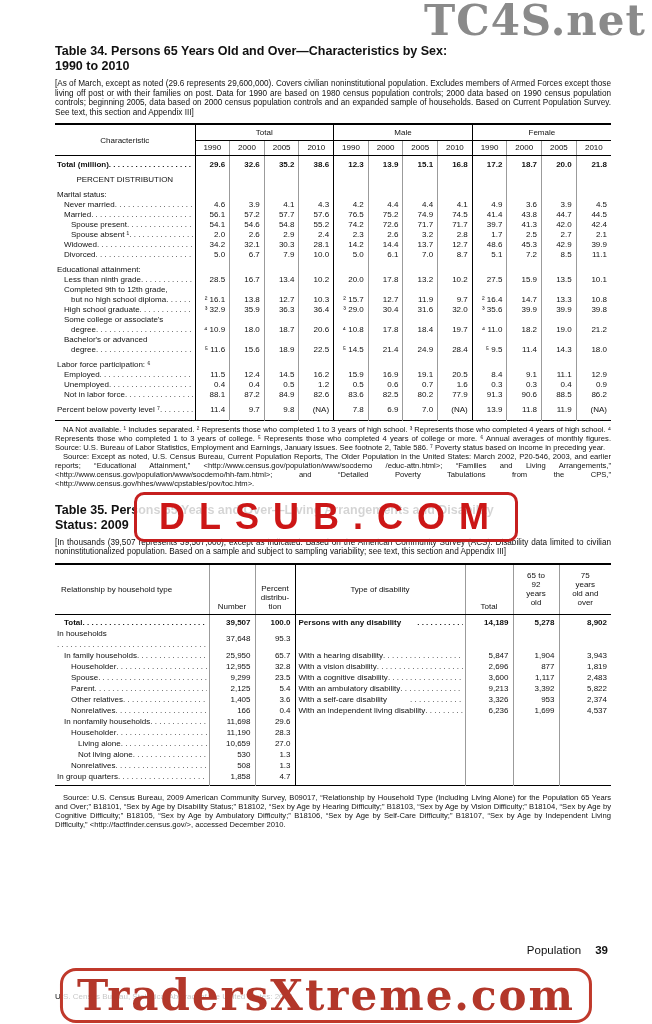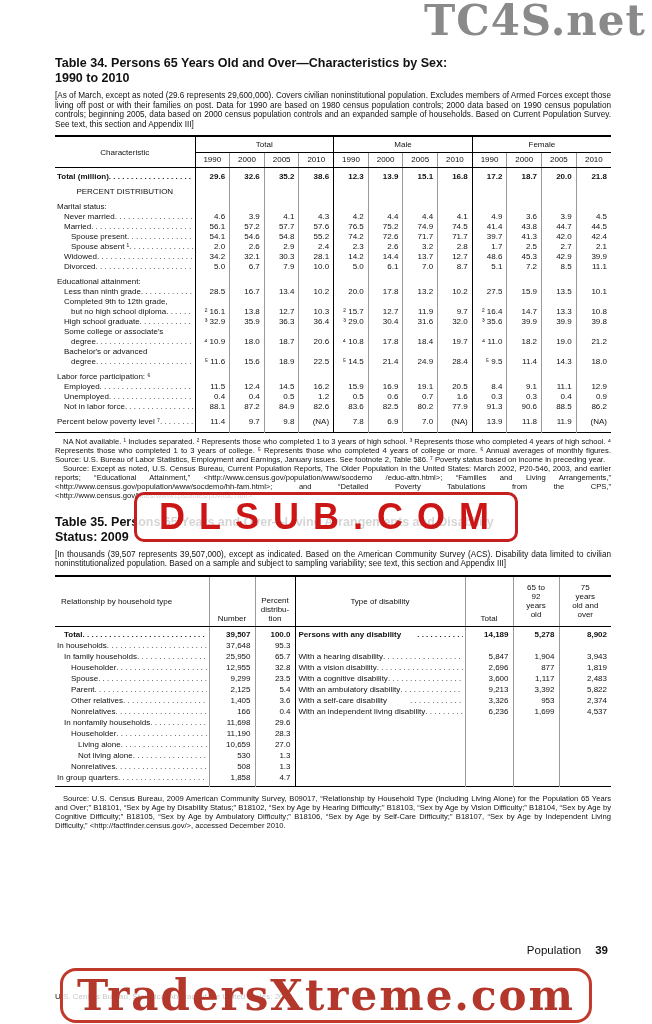--- a/index.html
+++ b/index.html
@@ -2,21 +2,21 @@
 <html><head>
 <meta charset="utf-8">
 <style>
   * { margin:0; padding:0; box-sizing:border-box; }
   html,body { width:652px; height:1024px; }
   body {
     background:#ffffff; color:#111;
     font-family:"Liberation Sans", sans-serif;
     position:relative; overflow:hidden;
   }
-  .content { position:absolute; left:55px; top:56px; width:556px; }
+  .content { position:absolute; left:55px; top:44px; width:556px; }
 
   .t-title { font-size:12.5px; font-weight:bold; line-height:15px; }
   .t-note  { font-size:8.2px; line-height:9.6px; margin-top:5px; text-align:justify; }
 
   table { width:100%; border-collapse:collapse; table-layout:fixed; }
   th, td { font-size:8px; font-weight:normal; padding:0; overflow:hidden; }
 
   
   .t34 { margin-top:6px; border-top:2px solid #000; border-bottom:1px solid #000; }
   .t34 col.c-stub { width:140px; }
@@ -750,21 +750,21 @@
                 <span>Persons with any disability</span>
                 <span class="dots"></span>
               </div>
             </td>
             <td class="v b">14,189</td>
             <td class="v b">5,278</td>
             <td class="v b">8,902</td>
           </tr>
           <tr>
             <td class="stub">
-              <div class="lw" style="padding-left: 2px;">
+              <div class="lw" style="padding-left: 2px; flex-direction: column;">
                 <span>In households</span>
                 <span class="dots"></span>
               </div>
             </td>
             <td class="v">37,648</td>
             <td class="v">95.3</td>
             <td class="stub grp"></td>
             <td class="v"></td>
             <td class="v"></td>
             <td class="v"></td>

